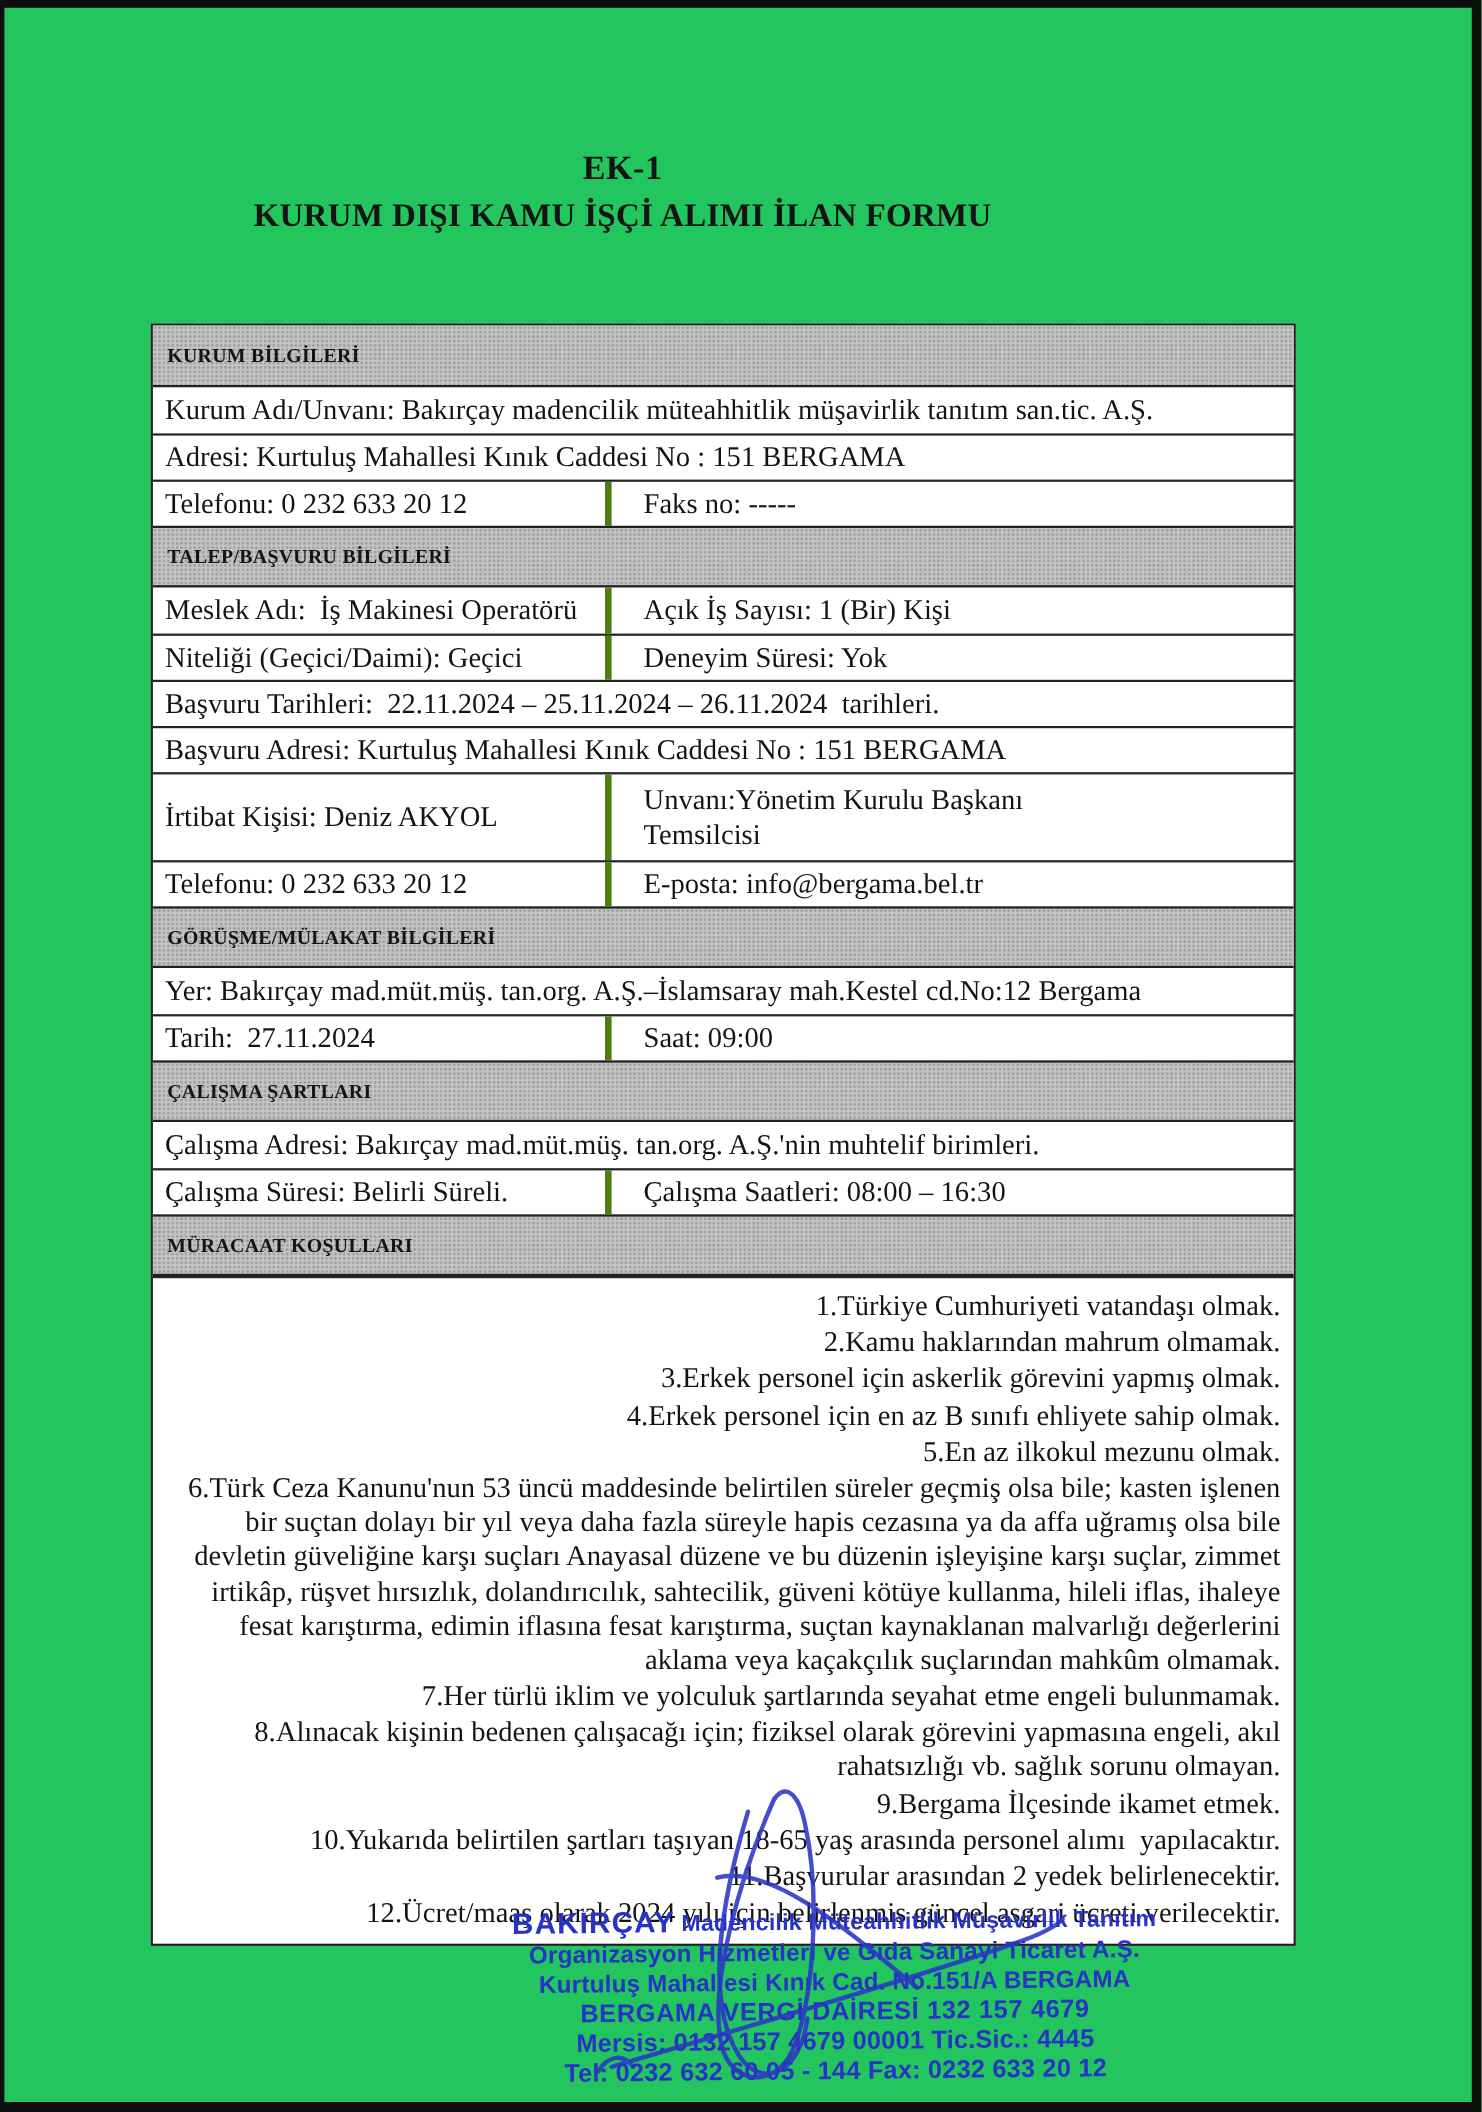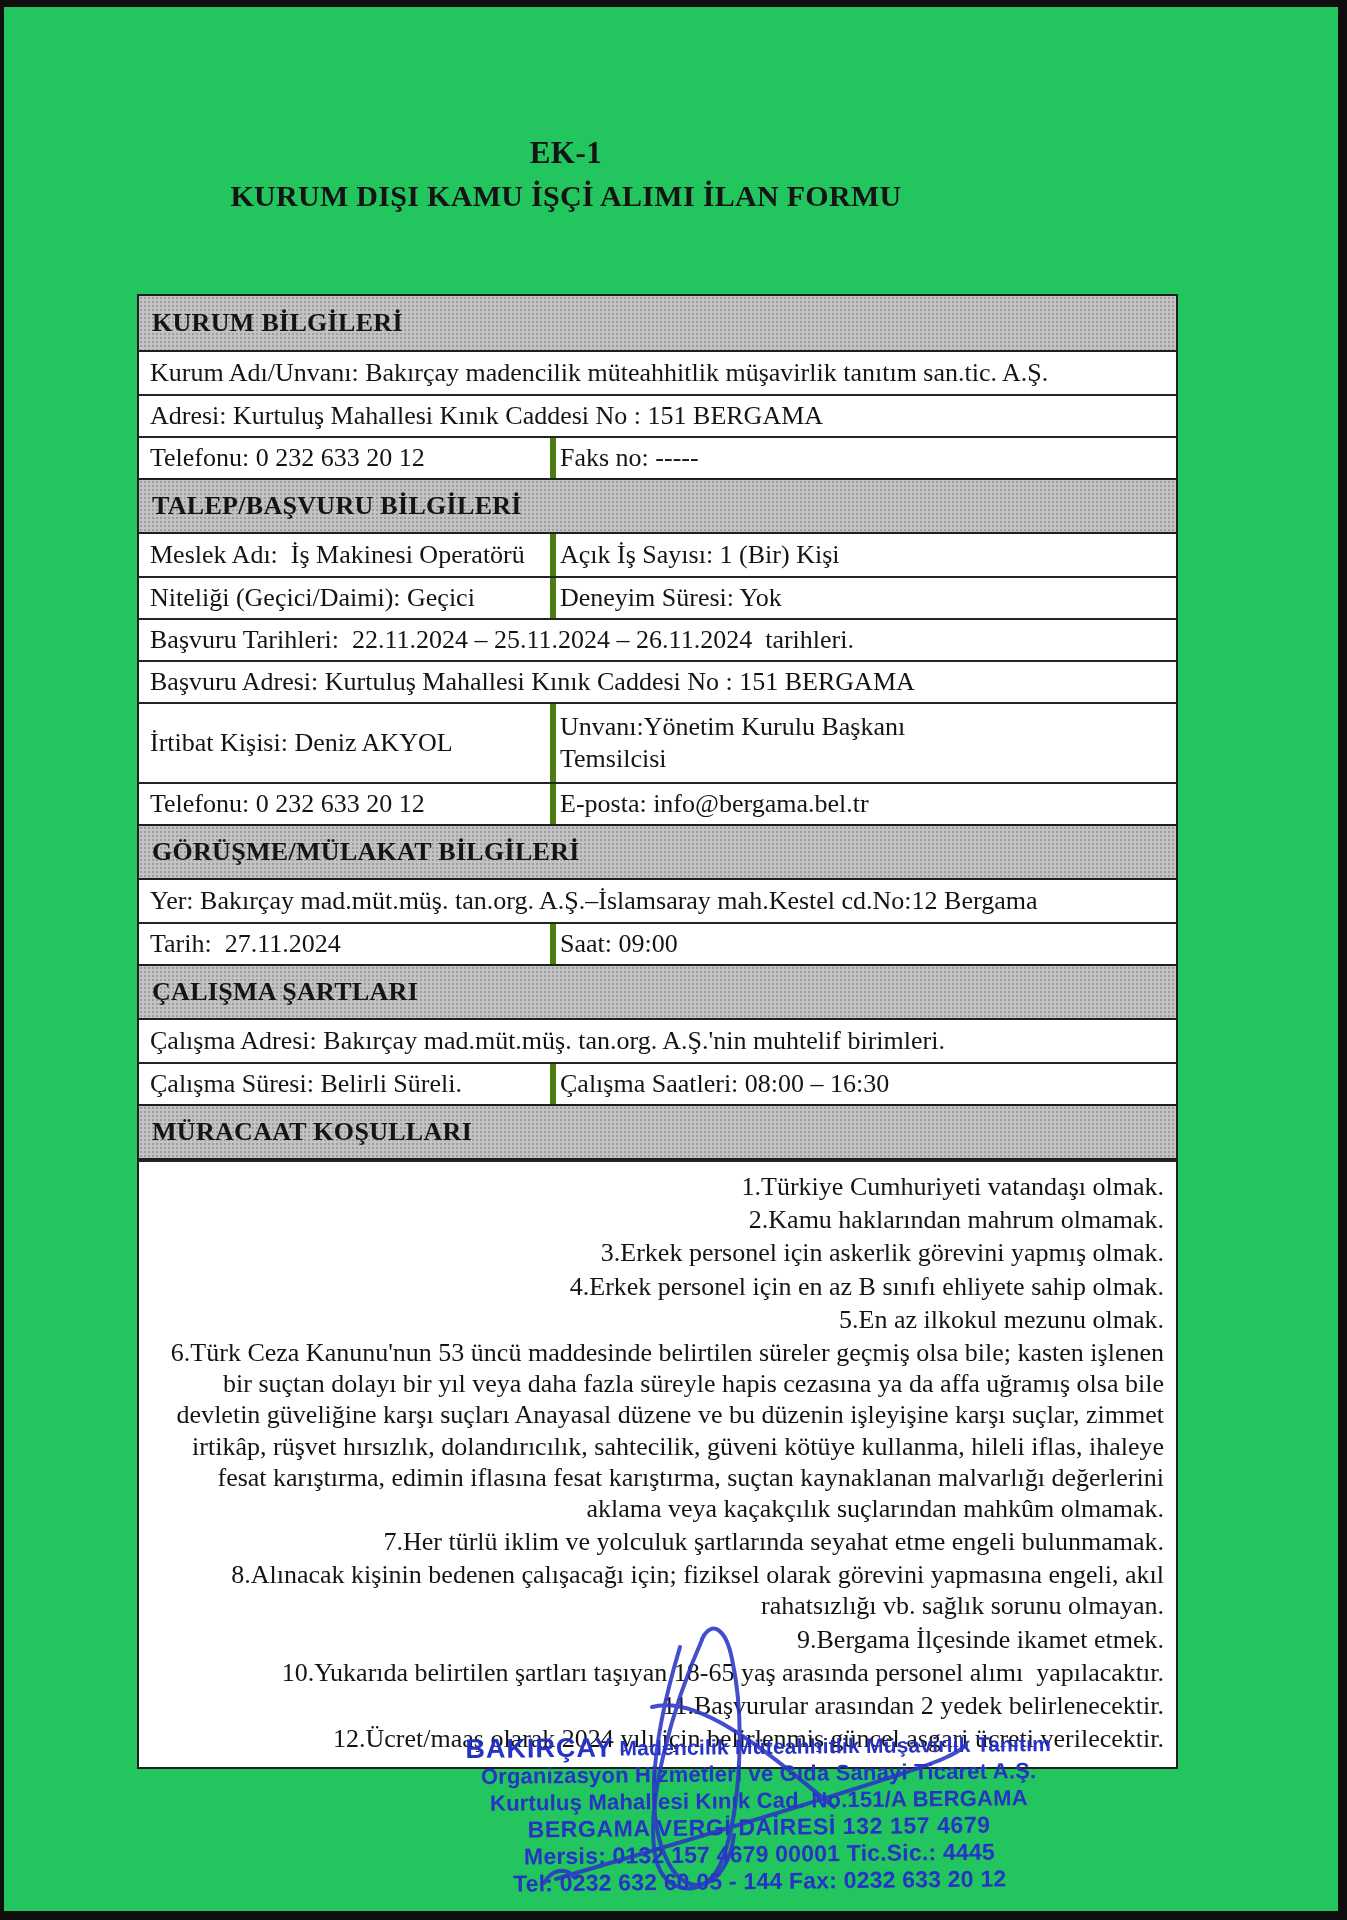--- a/index.html
+++ b/index.html
@@ -26,21 +26,21 @@
 
   .tbl {
     position:absolute; left:133px; top:287px; width:1041px;
     border:2px solid #1f1f1f; background:#fff;
     box-sizing:border-box;
   }
   .sec-hdr {
     height:56px; box-sizing:border-box;
     display:flex; align-items:center;
     padding-left:13px;
-    font-weight:bold; font-size:26px; letter-spacing:.3px;
+    font-weight:bold; font-size:18px; letter-spacing:.3px;
     background-color:#c3c3c3;
     background-image:radial-gradient(rgba(70,70,70,.30) 1px, transparent 1.3px);
     background-size:4px 4px;
     border-top:2px solid #1f1f1f;
     border-bottom:2px solid #1f1f1f;
   }
   .tbl > :first-child { border-top:none; }
   .row {
     min-height:42px; box-sizing:border-box;
     display:flex; align-items:center;
@@ -52,21 +52,21 @@
   .row.split { padding:0; }
   .cl {
     width:417px; box-sizing:border-box; align-self:stretch;
     display:flex; align-items:center;
     padding-left:11px;
     border-right:6px solid #4d7c0f;
     white-space:pre;
   }
   .cr {
     flex:1; display:flex; align-items:center;
-    padding-left:4px;
+    padding-left:29px;
     font-family:Liberation Serif, serif;
   }
   .cr .wrapcap { display:inline-block; max-width:450px; white-space:normal; line-height:1.25; }
   .row.tall { min-height:80px; }
 
   .list {
     box-sizing:border-box;
     padding:8px 12px 12px 12px;
     border-top:2px solid #242424;
     font-size:26px; line-height:1.2;

